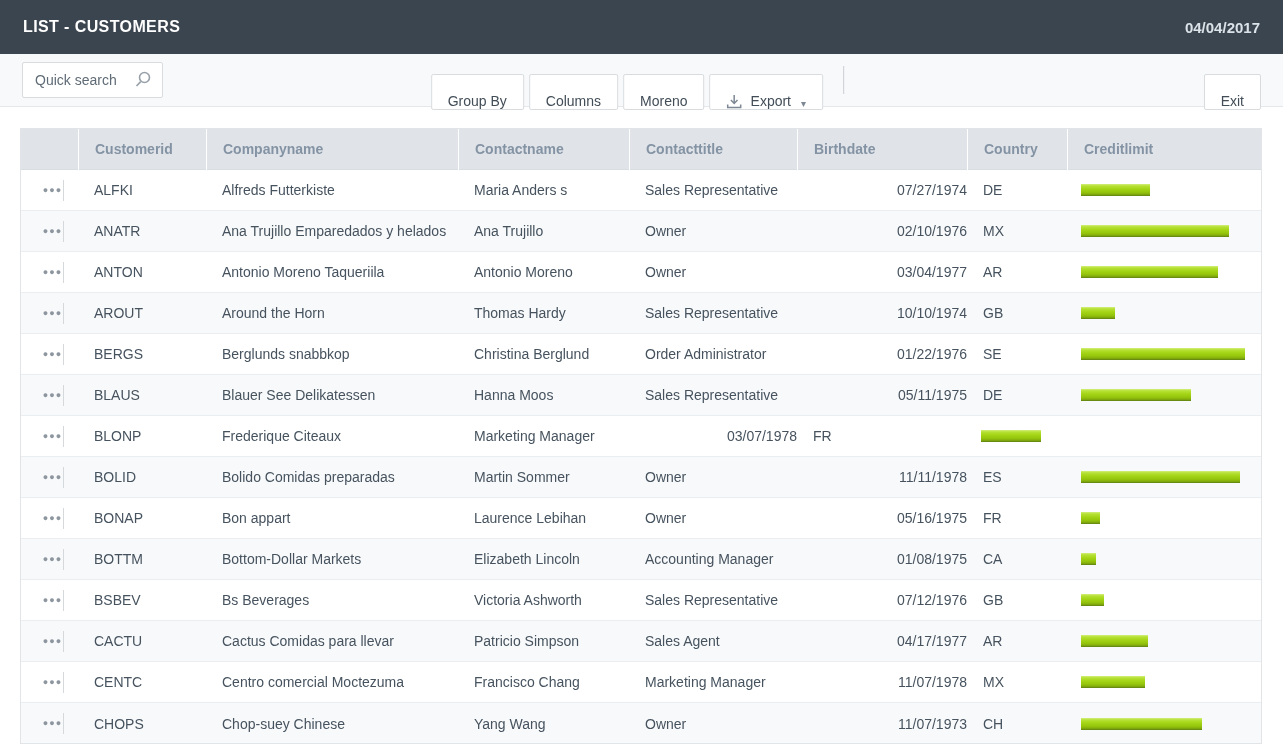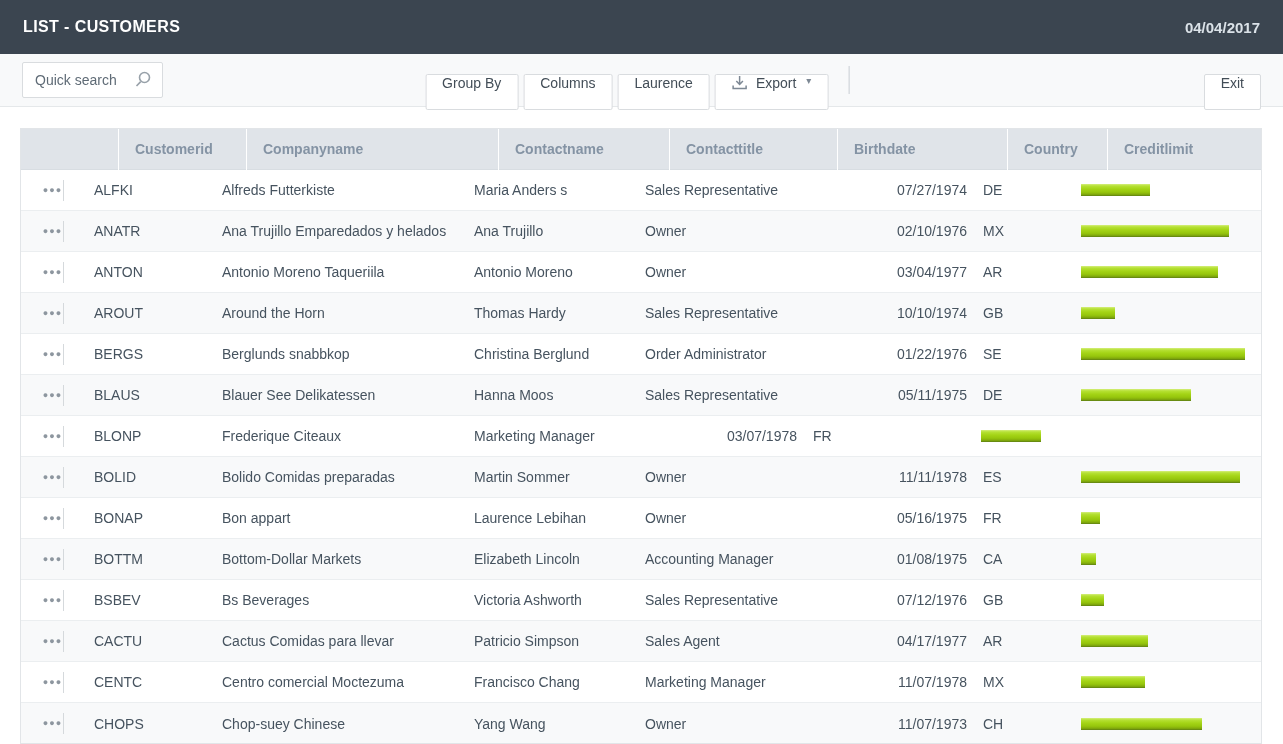--- a/index.html
+++ b/index.html
@@ -40,42 +40,42 @@
   }
   .center-group {
     position: absolute; left: 50%; transform: translateX(-51%);
     display: flex; align-items: center; gap: 5px;
   }
   .btn {
     height: 36px; background: #fff;
     border: 1px solid #d9dcdf; border-radius: 2px;
     font-size: 14px; color: #424d57; font-family: inherit;
     padding: 0 16px; cursor: pointer;
-    display: inline-flex; align-items: flex-start; gap: 8px; margin-top: 24px;
+    display: inline-flex; align-items: flex-end; gap: 8px; margin-top: 24px;
   }
   .export-caret { font-size: 10px; color: #7d8894; margin-left: 2px; }
   .v-divider {
     width: 1px; height: 28px; background: #c9ced3; margin-left: 15px;
   }
   .exit-wrap { margin-left: auto; }
 
   
   .table-zone { padding: 21px 0 0 20px; }
   .grid-table {
     width: 1242px; height: 616px;
     border: 1px solid #e2e5e8;
     background: #fff; overflow: hidden;
   }
   .tr {
     display: grid;
     grid-template-columns: 57px 128px 252px 171px 168px 170px 100px 194px;
     height: 41px; align-items: center;
   }
   .thead {
-    background: #e0e4e9; border-bottom: 1px solid #d8dde2; padding-left: 40px;
+    background: #e0e4e9; border-bottom: 1px solid #d8dde2;
   }
   .th {
     font-size: 14px; font-weight: 600; color: #8493a4;
     padding-left: 16px; height: 41px; line-height: 41px;
     border-left: 1px solid #ffffff; cursor: pointer;
     white-space: nowrap; overflow: hidden;
   }
   .th:first-child { border-left: none; }
   .row { border-bottom: 1px solid #ebeef0; background: #fff; cursor: pointer; }
   .row:nth-child(even) { background: #f8f9fa; }
@@ -126,21 +126,21 @@
   </div>
 
   <div class="center-group">
     <button class="btn">
       <span>Group By</span>
     </button>
     <button class="btn">
       <span>Columns</span>
     </button>
     <button class="btn">
-      <span>Laurence</span>
+      <span>Moreno</span>
     </button>
     <button class="btn">
       <svg class="dl-icon" viewBox="0 0 16 15">
         <path d="M8 1 L8 9 M4.7 6 L8 9.4 L11.3 6"></path>
         <path d="M1.5 10.5 L1.5 13.5 L14.5 13.5 L14.5 10.5"></path>
       </svg>
       <span>Export</span>
       <span class="export-caret">▾</span>
     </button>
     <div class="v-divider"></div>

